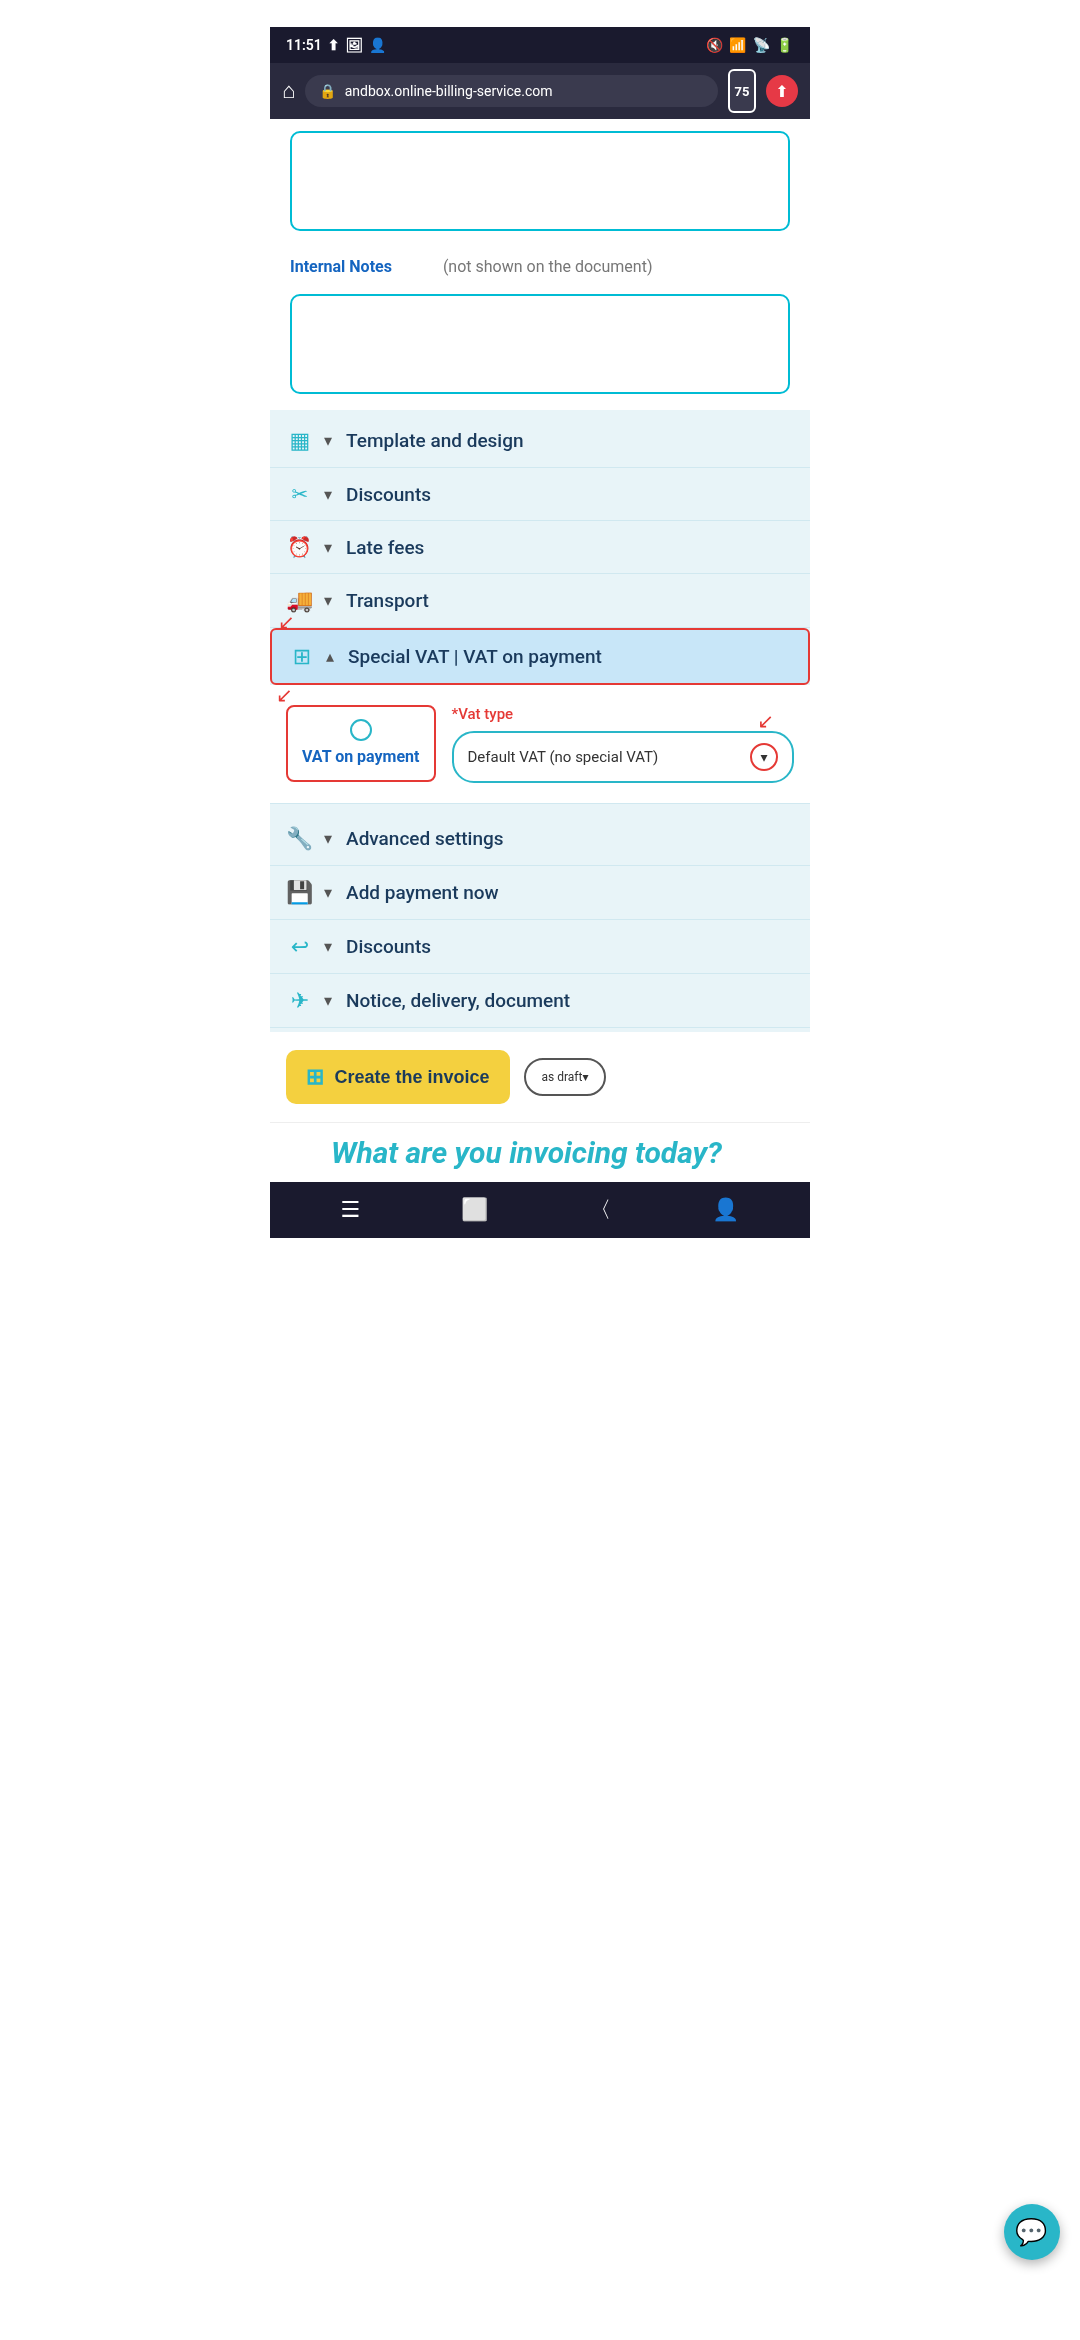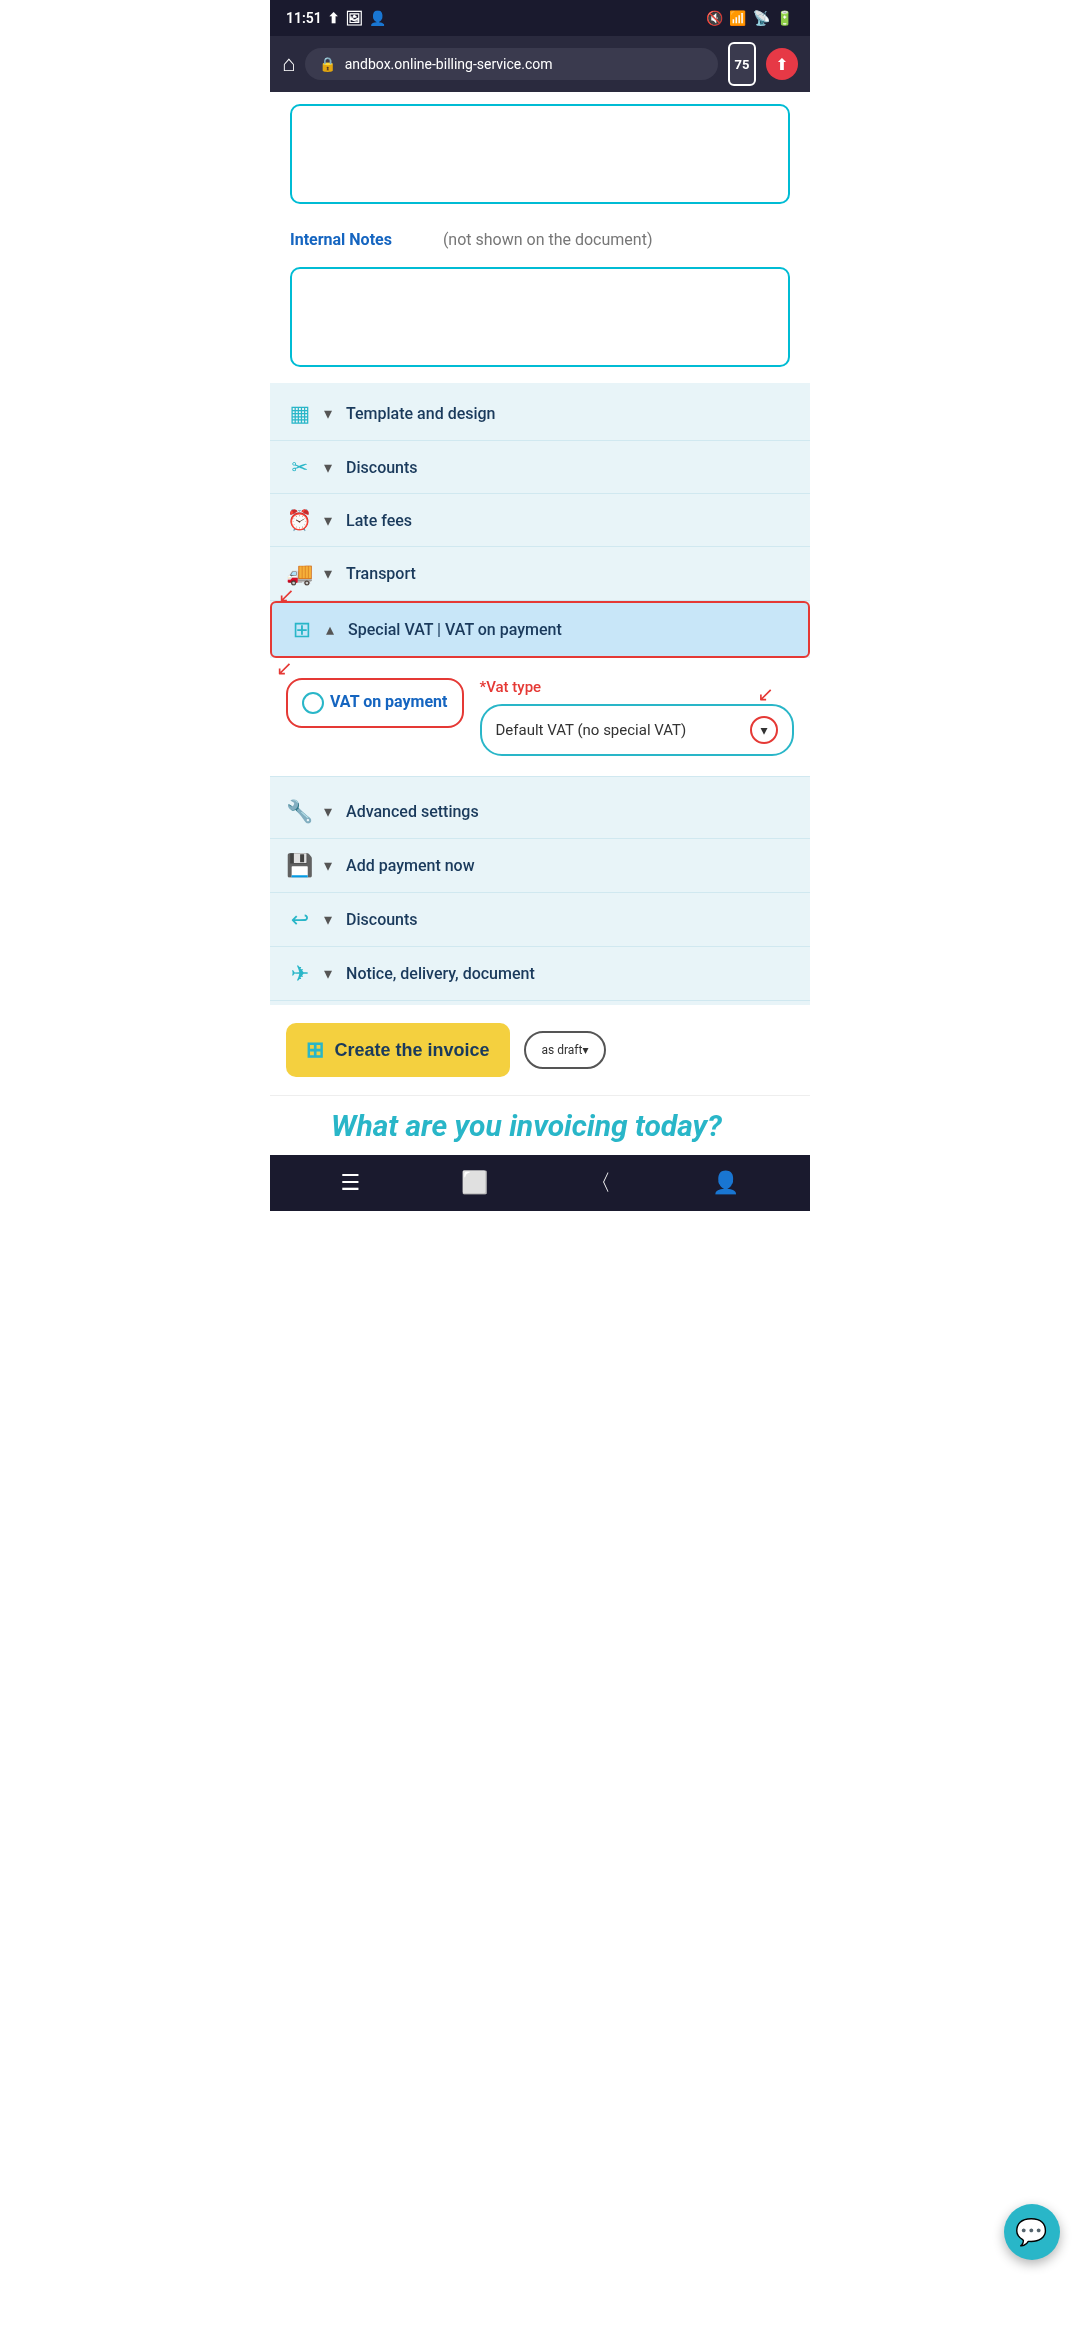--- a/index.html
+++ b/index.html
@@ -18,20 +18,21 @@
     .status-bar {
       background: #1a1a2e;
       color: #fff;
       display: flex;
       justify-content: space-between;
       align-items: center;
       padding: 8px 16px;
       font-size: 14px;
       font-weight: 600;
       height: 36px;
+      margin-top: 27px;
     }
     .status-bar-left { display: flex; align-items: center; gap: 6px; }
     .status-bar-right { display: flex; align-items: center; gap: 6px; }
 
     
     .browser-bar {
       background: #2a2a3e;
       padding: 8px 12px;
       display: flex;
       align-items: center;
@@ -138,43 +139,43 @@
       width: 28px;
       text-align: center;
     }
     .accordion-chevron {
       color: #555;
       font-size: 16px;
       margin-right: 4px;
     }
     .accordion-label {
       color: #1a3a5c;
-      font-size: 16px;
+      font-size: 19px;
       font-weight: 500;
     }
 
     
     .vat-expanded {
       background: #fff;
       padding: 20px 16px;
       border-bottom: 1px solid #d0e8f0;
       position: relative;
     }
     .vat-row {
       display: flex;
       align-items: flex-start;
       gap: 16px;
     }
     .vat-payment-box {
       border: 2px solid #e53935;
-      border-radius: 16px;
+      border-radius: 8px;
       padding: 12px 14px;
       display: flex;
-      flex-direction: row;
-      align-items: flex-start;
+      flex-direction: column;
+      align-items: center;
       gap: 6px;
       min-width: 100px;
       background: #fff;
     }
     .vat-radio {
       width: 22px;
       height: 22px;
       border: 2px solid #29b6c8;
       border-radius: 50%;
       background: #fff;

